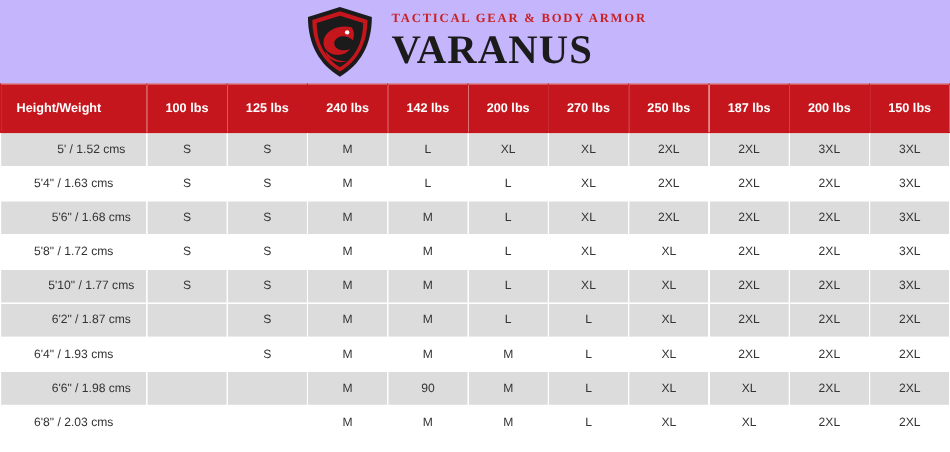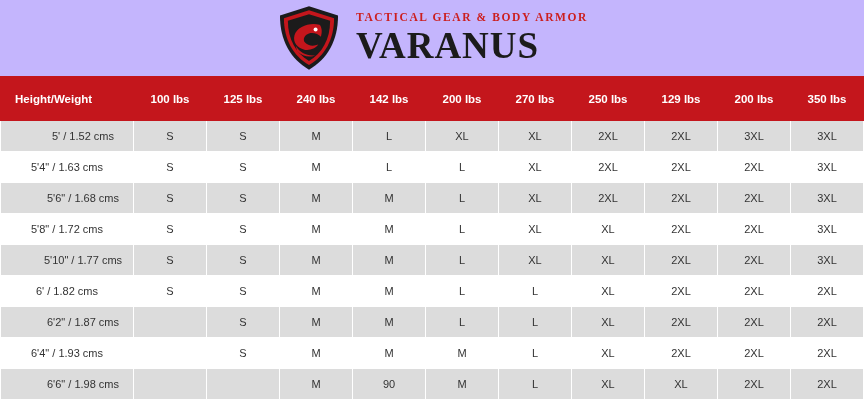--- a/index.html
+++ b/index.html
@@ -135,23 +135,23 @@
     <thead>
       <tr>
         <th class="col-label">Height/Weight</th>
         <th>100 lbs</th>
         <th>125 lbs</th>
         <th>240 lbs</th>
         <th>142 lbs</th>
         <th>200 lbs</th>
         <th>270 lbs</th>
         <th>250 lbs</th>
-        <th>129 lbs</th>
+        <th>187 lbs</th>
         <th>200 lbs</th>
-        <th>350 lbs</th>
+        <th>150 lbs</th>
       </tr>
     </thead>
     <tbody id="chart-body">
         <tr class="row-odd">
           <td class="label-cell">5' / 1.52 cms</td>
           <td>S</td>
           <td>S</td>
           <td>M</td>
           <td>L</td>
           <td>XL</td>
@@ -206,33 +206,20 @@
           <td>S</td>
           <td>M</td>
           <td>M</td>
           <td>L</td>
           <td>XL</td>
           <td>XL</td>
           <td>2XL</td>
           <td>2XL</td>
           <td>3XL</td>
         </tr>
-        <tr class="row-even">
-          <td class="label-cell">6' / 1.82 cms</td>
-          <td>S</td>
-          <td>S</td>
-          <td>M</td>
-          <td>M</td>
-          <td>L</td>
-          <td>L</td>
-          <td>XL</td>
-          <td>2XL</td>
-          <td>2XL</td>
-          <td>2XL</td>
-        </tr>
         <tr class="row-odd">
           <td class="label-cell">6'2" / 1.87 cms</td>
           <td></td>
           <td>S</td>
           <td>M</td>
           <td>M</td>
           <td>L</td>
           <td>L</td>
           <td>XL</td>
           <td>2XL</td>

